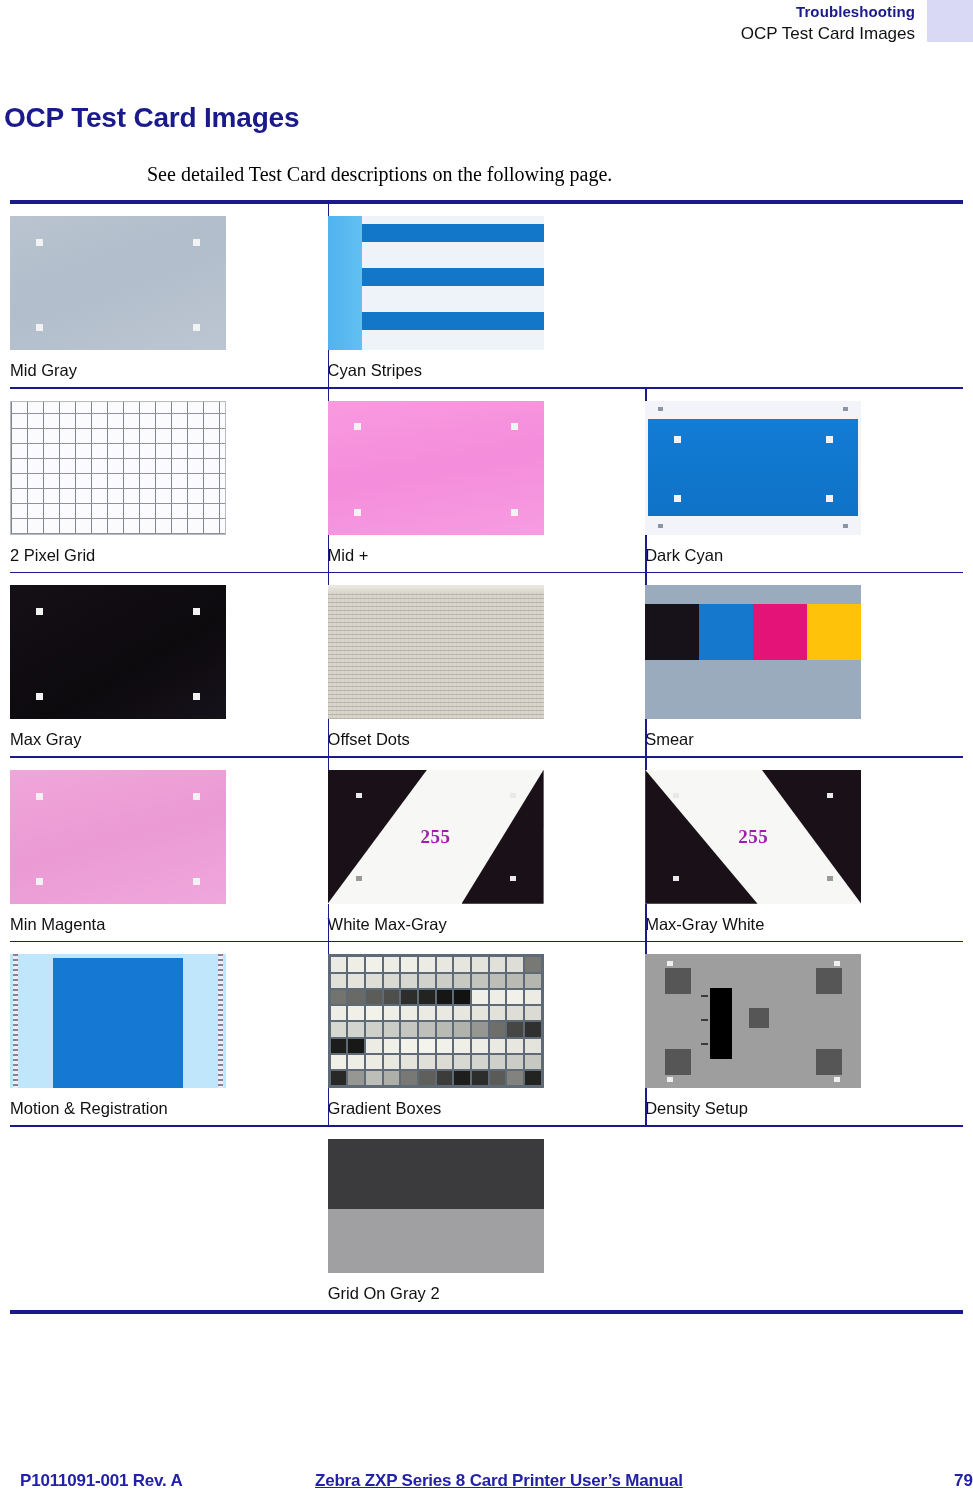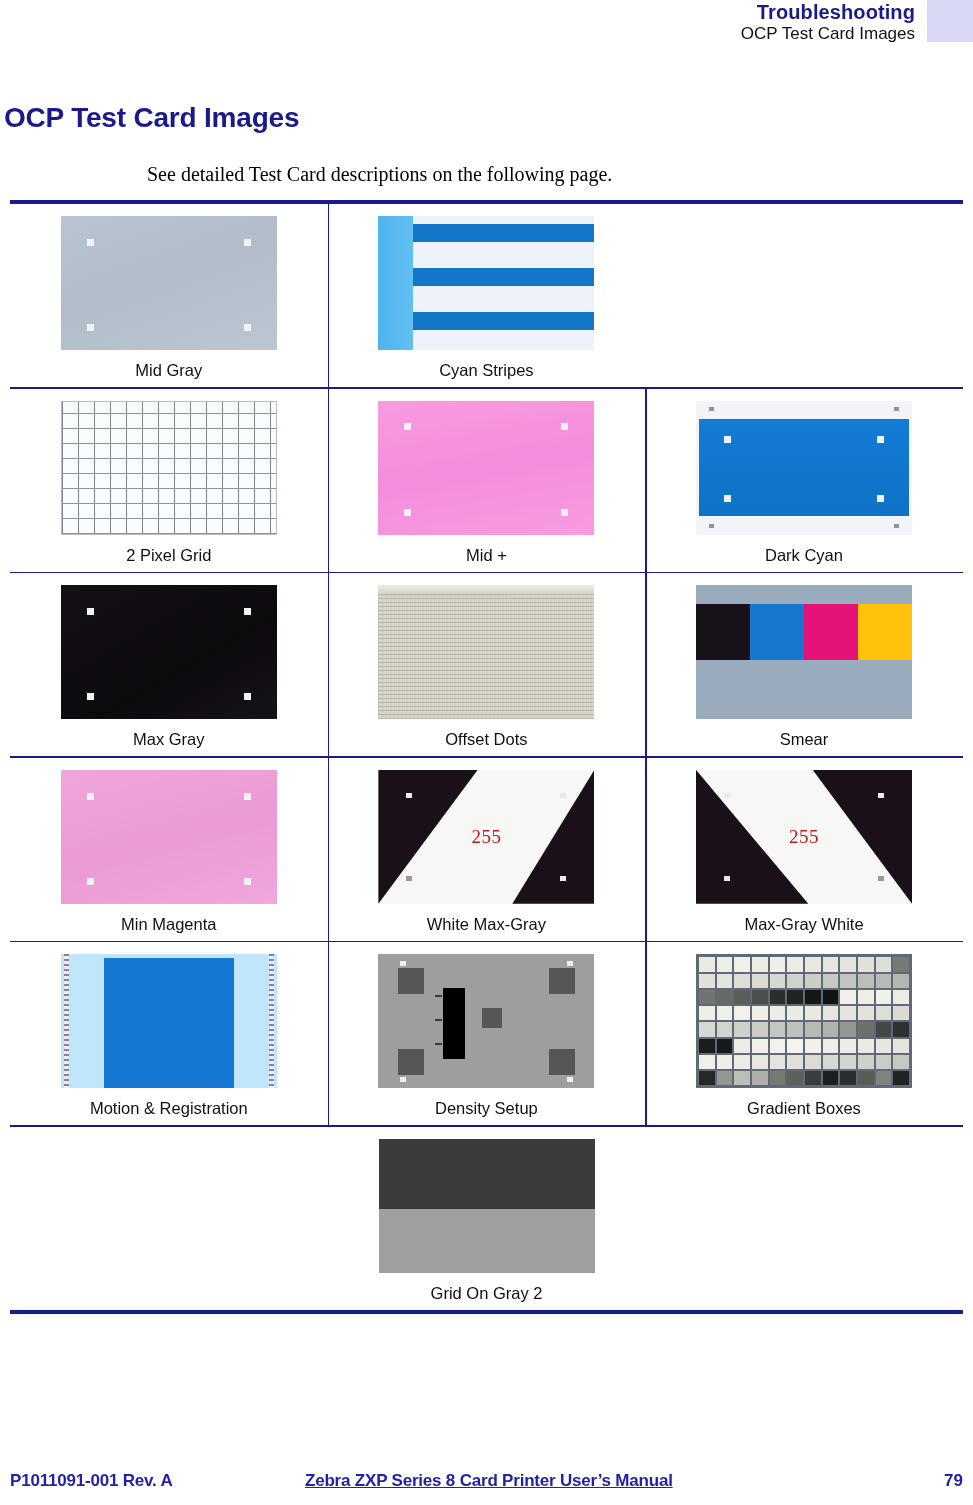--- a/index.html
+++ b/index.html
@@ -20,21 +20,21 @@
   .hdr-tab {
     position: absolute; right: 0; top: 0;
     width: 46px; height: 42px;
     background: #d9d9f5;
   }
   .hdr-lines {
     position: absolute; right: 58px; top: 0;
     text-align: right;
   }
   .hdr-chapter {
-    font-size: 20px; font-weight: bold; color: #1a1a8c;
+    font-size: 15px; font-weight: bold; color: #1a1a8c;
     letter-spacing: 0.1px; line-height: 20px;
     margin-top: 2px;
   }
   .hdr-section {
     font-size: 17px; color: #111; line-height: 22px;
     margin-top: 1px;
   }
 
   
   .page-title {
@@ -60,21 +60,21 @@
   .row {
     display: flex;
     width: 953px;
     position: relative;
   }
   .cell {
     width: 317.6px;
     padding: 12px 0 8px 0;
     display: flex;
     flex-direction: column;
-    align-items: center;
+    align-items: flex-start;
     position: relative;
   }
   .cell + .cell::before {
     content:""; position:absolute; left:0; top:0; bottom:0;
     width:1.6px; background:#1a1a8c;
   }
   .row.single { justify-content: center; }
   .row.single .cell { width: 317.6px; }
 
   .caption {
@@ -161,21 +161,21 @@
      background:#191117; clip-path: polygon(0 0, 100% 0, 0 100%); }
   .art-tri.wmg .t-right { right:0; width:38%;
      background:#191117; clip-path: polygon(100% 0, 100% 100%, 0 100%); }
   .art-tri.mgw .t-left  { left:0;  width:52%;
      background:#191117; clip-path: polygon(0 0, 0 100%, 100% 100%); }
   .art-tri.mgw .t-right { right:0; width:46%;
      background:#191117; clip-path: polygon(100% 0, 100% 100%, 0 0); }
   .art-tri .val {
     position:absolute; left:0; right:0; top:42%;
     text-align:center; font-family:"Liberation Serif", serif;
-    font-weight:normal; font-size:19px; color:#b91c1c; letter-spacing:0.5px;
+    font-weight:bold; font-size:19px; color:#a21caf; letter-spacing:0.5px;
   }
   .art-tri.mgw .val { text-align:center; }
   .art-tri .mk { position:absolute; width:6px; height:5px; background:#e9e9e9; }
   
   .art-motion { background:#bfe6fa; }
   .art-motion .edge { position:absolute; top:0; bottom:0; width:5px;
     background: repeating-linear-gradient(180deg,#8f7e94 0 2px,#e9eef6 2px 5px); }
   .art-motion .edge.l { left:3px; } .art-motion .edge.r { right:3px; }
   .art-motion .core { position:absolute; left:20%; right:20%; top:3%; bottom:0;
     background:#1579d4; }
@@ -198,21 +198,21 @@
   .art-density .reg.a{left:10%;top:5%} .art-density .reg.b{right:10%;top:5%}
   .art-density .reg.c{left:10%;bottom:5%} .art-density .reg.d{right:10%;bottom:5%}
   
   .art-gridongray2 .top { position:absolute; left:0; right:0; top:0; height:52%;
     background:#3b3b3d; }
   .art-gridongray2 .bot { position:absolute; left:0; right:0; top:52%; bottom:0;
     background:#a0a0a2; }
 
   
   .page-footer {
-    position:absolute; left:10px; bottom:14px; width:953px;
+    position:absolute; left:20px; bottom:14px; width:953px;
     display:flex; align-items:center;
     font-size:17px; font-weight:bold; color:#2222a8;
     font-family:"Liberation Sans", sans-serif;
   }
   .ft-left  { width:215px; letter-spacing:-0.2px; }
   .ft-mid   { flex:1; text-align:left; padding-left:80px; letter-spacing:-0.2px;text-decoration:underline;}
   .ft-right { width:40px; text-align:right; }
 </style>
 </head>
 <body>
@@ -351,38 +351,20 @@
   <div class="rule-mid"></div>
 
   <div class="row">
     <div class="cell">
       <div class="card art-motion">
         <div class="edge l"></div>
         <div class="edge r"></div>
         <div class="core"></div>
       </div>
       <div class="caption">Motion &amp; Registration</div>
-    </div>
-    <div class="cell">
-      <div class="card art-density">
-        <span class="reg a"></span>
-        <span class="reg b"></span>
-        <span class="reg c"></span>
-        <span class="reg d"></span>
-        <span class="sq tl"></span>
-        <span class="sq tr"></span>
-        <span class="sq bl"></span>
-        <span class="sq br"></span>
-        <span class="dash" style="top:30%"></span>
-        <span class="dash" style="top:48%"></span>
-        <span class="dash" style="top:66%"></span>
-        <span class="bar"></span>
-        <span class="mid"></span>
-      </div>
-      <div class="caption">Density Setup</div>
     </div>
     <div class="cell">
       <div class="card art-gradboxes">
         <div class="grid" id="gradgrid">
             <div style="background: rgb(235, 235, 228);"></div>
             <div style="background: rgb(238, 238, 231);"></div>
             <div style="background: rgb(241, 241, 234);"></div>
             <div style="background: rgb(237, 237, 230);"></div>
             <div style="background: rgb(239, 239, 232);"></div>
             <div style="background: rgb(236, 236, 229);"></div>
@@ -473,20 +455,38 @@
             <div style="background: rgb(60, 60, 58);"></div>
             <div style="background: rgb(30, 30, 29);"></div>
             <div style="background: rgb(45, 45, 44);"></div>
             <div style="background: rgb(90, 90, 87);"></div>
             <div style="background: rgb(130, 130, 126);"></div>
             <div style="background: rgb(35, 35, 34);"></div>
           </div>
       </div>
       <div class="caption">Gradient Boxes</div>
     </div>
+    <div class="cell">
+      <div class="card art-density">
+        <span class="reg a"></span>
+        <span class="reg b"></span>
+        <span class="reg c"></span>
+        <span class="reg d"></span>
+        <span class="sq tl"></span>
+        <span class="sq tr"></span>
+        <span class="sq bl"></span>
+        <span class="sq br"></span>
+        <span class="dash" style="top:30%"></span>
+        <span class="dash" style="top:48%"></span>
+        <span class="dash" style="top:66%"></span>
+        <span class="bar"></span>
+        <span class="mid"></span>
+      </div>
+      <div class="caption">Density Setup</div>
+    </div>
   </div>
   <div class="rule-mid"></div>
 
   <div class="row single">
     <div class="cell">
       <div class="card art-gridongray2">
         <div class="top"></div>
         <div class="bot"></div>
       </div>
       <div class="caption">Grid On Gray 2</div>

